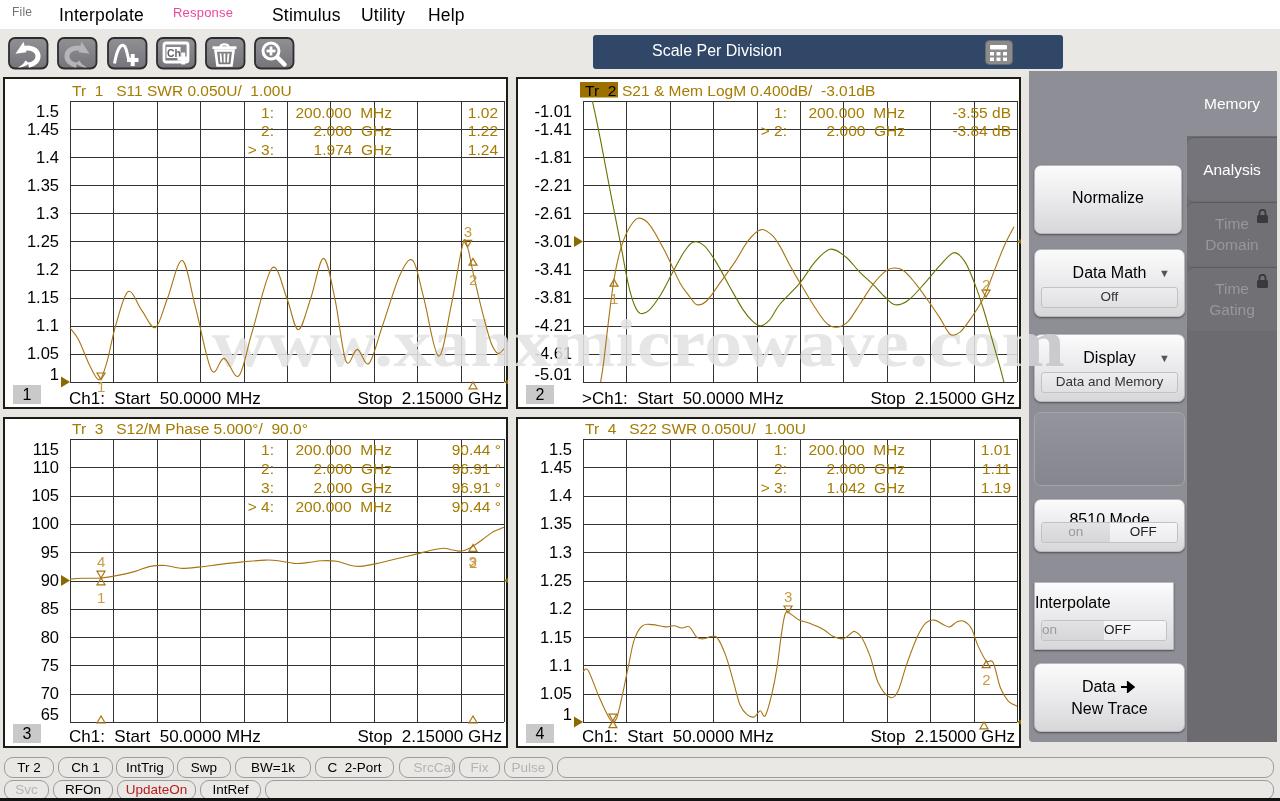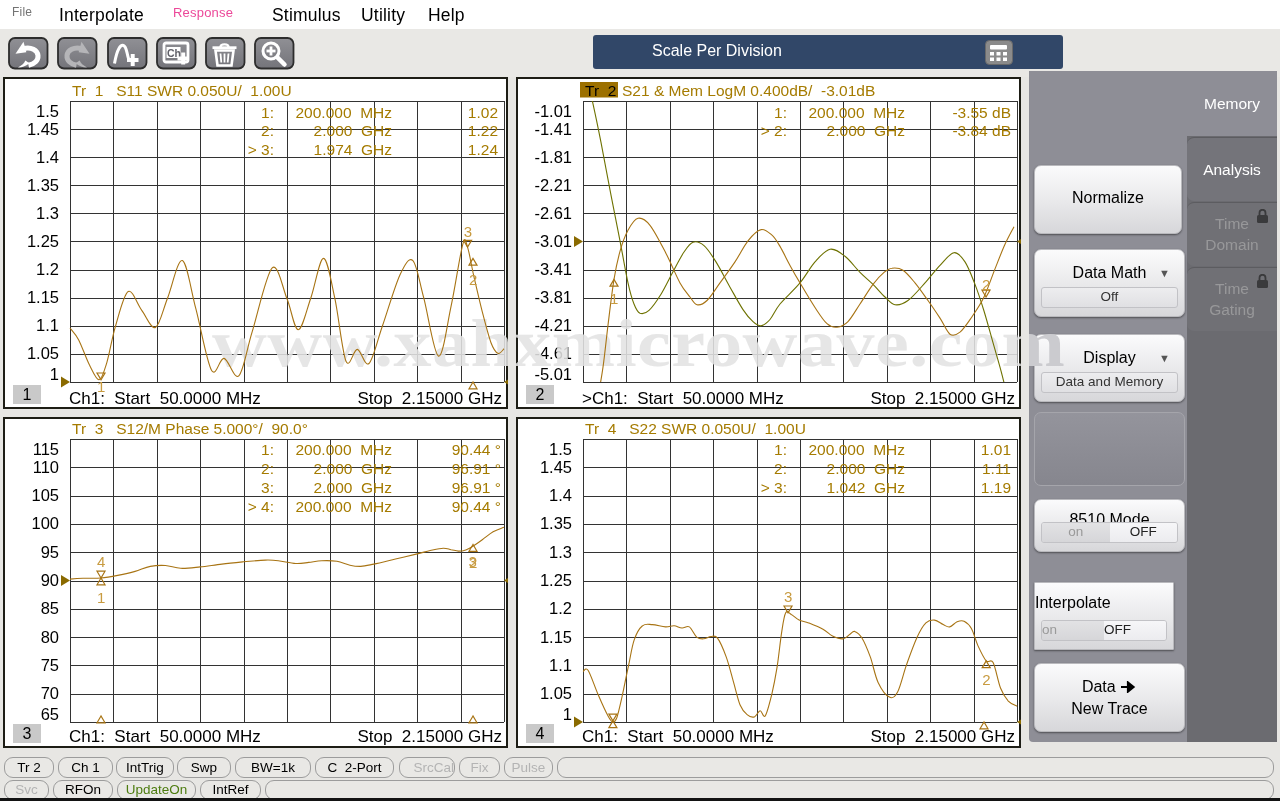--- a/index.html
+++ b/index.html
@@ -464,15 +464,15 @@
 <div style="position:absolute;left:116px;top:757px;width:58px;height:21px;border:1px solid #9c9c9c;border-radius:9px;box-sizing:border-box;text-align:center;font-size:13.5px;color:#000;line-height:19px;background:#e9e8e5;">IntTrig</div>
 <div style="position:absolute;left:177px;top:757px;width:54px;height:21px;border:1px solid #9c9c9c;border-radius:9px;box-sizing:border-box;text-align:center;font-size:13.5px;color:#000;line-height:19px;background:#e9e8e5;">Swp</div>
 <div style="position:absolute;left:235px;top:757px;width:76px;height:21px;border:1px solid #9c9c9c;border-radius:9px;box-sizing:border-box;text-align:center;font-size:13.5px;color:#000;line-height:19px;background:#e9e8e5;">BW=1k</div>
 <div style="position:absolute;left:315px;top:757px;width:79px;height:21px;border:1px solid #9c9c9c;border-radius:9px;box-sizing:border-box;text-align:center;font-size:13.5px;color:#000;line-height:19px;background:#e9e8e5;">C&nbsp; 2-Port</div>
 <div style="position:absolute;left:399px;top:757px;width:56px;height:21px;border:1px solid #9c9c9c;border-radius:9px;box-sizing:border-box;text-align:right;font-size:13.5px;color:#b4b4b4;line-height:19px;background:#e9e8e5;">SrcCal</div>
 <div style="position:absolute;left:459px;top:757px;width:41px;height:21px;border:1px solid #9c9c9c;border-radius:9px;box-sizing:border-box;text-align:center;font-size:13.5px;color:#b4b4b4;line-height:19px;background:#e9e8e5;">Fix</div>
 <div style="position:absolute;left:504px;top:757px;width:49px;height:21px;border:1px solid #9c9c9c;border-radius:9px;box-sizing:border-box;text-align:center;font-size:13.5px;color:#b4b4b4;line-height:19px;background:#e9e8e5;">Pulse</div>
 <div style="position:absolute;left:557px;top:757px;width:717px;height:21px;border:1px solid #9c9c9c;border-radius:9px;box-sizing:border-box;text-align:center;font-size:13.5px;color:#000;line-height:19px;background:#e9e8e5;"></div>
 <div style="position:absolute;left:4px;top:780px;width:45px;height:20px;border:1px solid #9c9c9c;border-radius:9px;box-sizing:border-box;text-align:center;font-size:13.5px;color:#b4b4b4;line-height:18px;background:#e9e8e5;">Svc</div>
 <div style="position:absolute;left:53px;top:780px;width:60px;height:20px;border:1px solid #9c9c9c;border-radius:9px;box-sizing:border-box;text-align:center;font-size:13.5px;color:#000;line-height:18px;background:#e9e8e5;">RFOn</div>
-<div style="position:absolute;left:117px;top:780px;width:79px;height:20px;border:1px solid #9c9c9c;border-radius:9px;box-sizing:border-box;text-align:center;font-size:13.5px;color:#4d7c0f;line-height:18px;background:#e9e8e5;">UpdateOn</div>
+<div style="position:absolute;left:117px;top:780px;width:79px;height:20px;border:1px solid #9c9c9c;border-radius:9px;box-sizing:border-box;text-align:center;font-size:13.5px;color:#b91c1c;line-height:18px;background:#e9e8e5;">UpdateOn</div>
 <div style="position:absolute;left:200px;top:780px;width:61px;height:20px;border:1px solid #9c9c9c;border-radius:9px;box-sizing:border-box;text-align:center;font-size:13.5px;color:#000;line-height:18px;background:#e9e8e5;">IntRef</div>
 <div style="position:absolute;left:265px;top:780px;width:1009px;height:20px;border:1px solid #9c9c9c;border-radius:9px;box-sizing:border-box;text-align:center;font-size:13.5px;color:#000;line-height:18px;background:#e9e8e5;"></div>
 <div style="position:absolute;left:0;top:798px;width:1280px;height:3px;background:#131313;"></div>
 </body></html>

